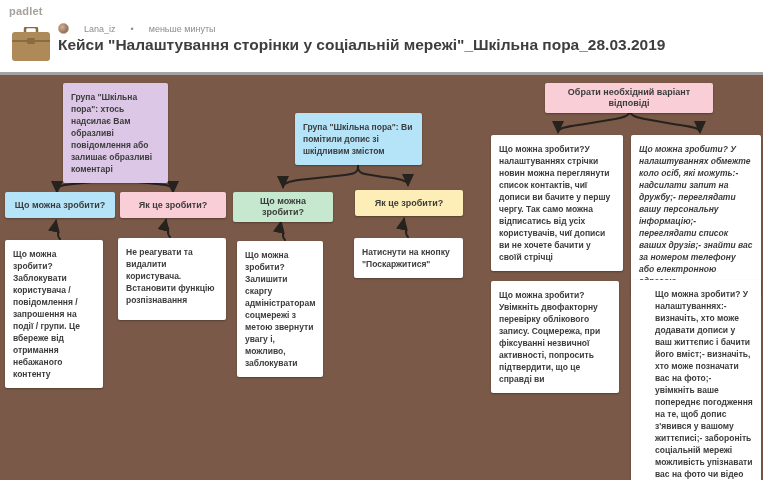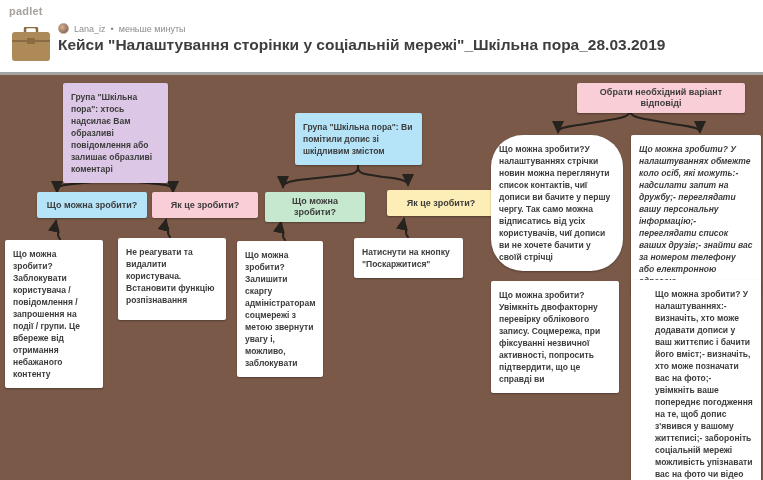--- a/index.html
+++ b/index.html
@@ -6,50 +6,50 @@
   html,body { width:763px; height:480px; overflow:hidden; background:#fff;
               font-family:"Liberation Sans","DejaVu Sans",sans-serif; }
 
   
   .header { position:relative; width:763px; height:75px; background:#ffffff;
             border-bottom:3px solid #a3a3a3; }
   .brand { position:absolute; left:9px; top:5px; font-size:11px; font-weight:700;
            color:#a6a19c; letter-spacing:.2px; cursor:pointer; }
   .wallpaper-thumb { position:absolute; left:12px; top:27px; width:38px; height:34px; }
   .byline { position:absolute; left:58px; top:23px; display:flex; align-items:center;
-            gap:5px; font-size:9px; color:#8d8d8d; }
+            gap:15px; font-size:9px; color:#8d8d8d; }
   .avatar { width:11px; height:11px; border-radius:50%;
             background:radial-gradient(circle at 35% 35%, #d9b38c 0%, #8d6e63 70%);
             border:1px solid #b9a089; }
   .page-title { position:absolute; left:58px; top:36px; font-size:15.5px; font-weight:700;
                 color:#3e3e3e; white-space:nowrap; }
 
   
   .board { position:relative; width:763px; height:410px; background:#7a5948; }
   .arrows { position:absolute; left:0; top:0; width:763px; height:410px;
             pointer-events:none; }
 
   .card { position:absolute; background:#fff; border-radius:2px; color:#3c3c3c;
           font-size:8.5px; font-weight:700; line-height:12px; padding:8px;
           box-shadow:0 1px 2px rgba(0,0,0,.3); cursor:pointer; }
   .qcard { display:flex; align-items:center; justify-content:center; text-align:center;
-           font-size:9px; line-height:11px; padding:4px 6px;margin-left:32px; }
+           font-size:9px; line-height:11px; padding:4px 6px; }
 
   .c-scenario1 { left:63px;  top:8px;   width:105px; min-height:85px;  background:#dcc8e6; }
   .c-q1what    { left:5px;   top:117px; width:110px; min-height:26px;  background:#b5e3f8; }
   .c-q1how     { left:120px; top:117px; width:106px; min-height:26px;  background:#f9ced7; }
   .c-a1what    { left:5px;   top:165px; width:98px; min-height:113px; }
   .c-a1how     { left:118px; top:163px; width:108px; min-height:82px;padding-left:8px;  }
   .c-scenario2 { left:295px; top:38px;  width:127px; min-height:50px;  background:#b5e3f8; }
   .c-q2what    { left:233px; top:117px; width:100px; min-height:24px;  background:#c5e8cf; }
   .c-q2how     { left:355px; top:115px; width:108px; min-height:26px;  background:#fdedb7; }
   .c-a2what    { left:237px; top:166px; width:86px; min-height:102px; }
   .c-a2how     { left:354px; top:163px; width:109px; min-height:40px;  }
   .c-choose    { left:545px; top:8px;   width:168px; min-height:23px;  background:#f9ced7; }
-  .c-optfeed   { left:491px; top:60px;  width:132px; min-height:135px;border-radius:32px; }
+  .c-optfeed   { left:491px; top:60px;  width:132px; min-height:135px; }
   .c-optpriv   { left:631px; top:60px;  width:130px; min-height:137px;font-style:italic; }
   .c-opt2fa    { left:491px; top:206px; width:128px; min-height:111px; }
   .c-opttag    { left:631px; top:205px; width:130px; min-height:195px;padding-left:24px; }
 </style>
 </head>
 <body>
 
 <div class="header">
   <div class="brand">padlet</div>
 

